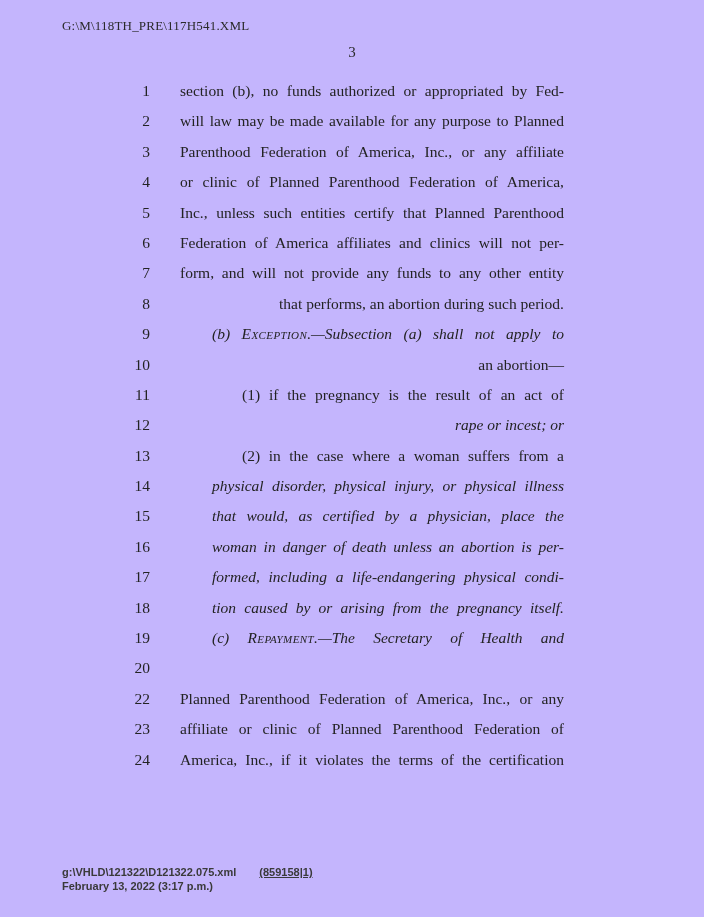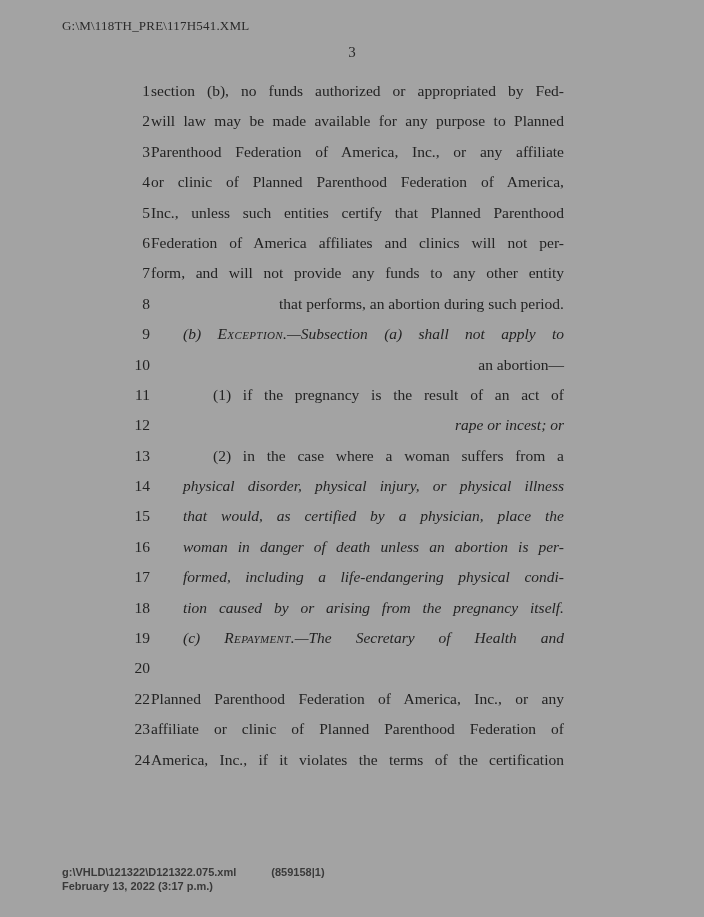--- a/index.html
+++ b/index.html
@@ -1,19 +1,19 @@
 <!DOCTYPE html>
 <html><head>
 <meta charset="utf-8">
 <style>
   html,body { margin:0; padding:0; background:#ffffff; }
   .page {
     position:relative;
     width:704px; height:917px;
-    background:#a3a3a3;
+    background:#c4b5fd;
     overflow:hidden;
     font-family:"Liberation Serif","DejaVu Serif",serif;
     color:#232323;
   }
   .header-path {
     position:absolute; left:62px; top:18px;
     font-size:13px; letter-spacing:0.2px;
     color:#2a2a2a;
   }
   .page-number {
@@ -25,36 +25,36 @@
   }
   .line {
     display:flex; height:30.4px; align-items:baseline;
     font-size:15.5px; line-height:19px;
   }
   .lnum {
     width:38px; flex:0 0 38px; text-align:right;
     color:#232323;
   }
   .ltext {
-    flex:1 1 auto; margin-left:1px; min-width:0;
+    flex:1 1 auto; margin-left:30px; min-width:0;
     color:#232323;
   }
   .ltext.j { text-align:justify; text-align-last:justify; }
   .ltext.l { text-align:right; }
   .ind0 { padding-left:0; }
   .ind1 { padding-left:32px;font-style:italic; }
   .ind2 { padding-left:62px;font-family:Liberation Serif, serif; }
   .sc { font-variant:small-caps; letter-spacing:0.4px; }
   .footer {
     position:absolute; left:62px; top:865px;
     font-family:"Liberation Sans","DejaVu Sans",sans-serif;
     font-size:11px; font-weight:bold; line-height:14px;
     color:#3a3a3a;
   }
-  .footer .doc-id { display:inline-block; margin-left:32px; }
+  .footer .doc-id { display:inline-block; margin-left:20px;text-decoration:underline; }
 </style>
 </head>
 <body>
 
 <div class="page">
 
   <div class="header-path">G:\M\118TH_PRE\117H541.XML</div>
 
   <div class="page-number">3</div>
 

